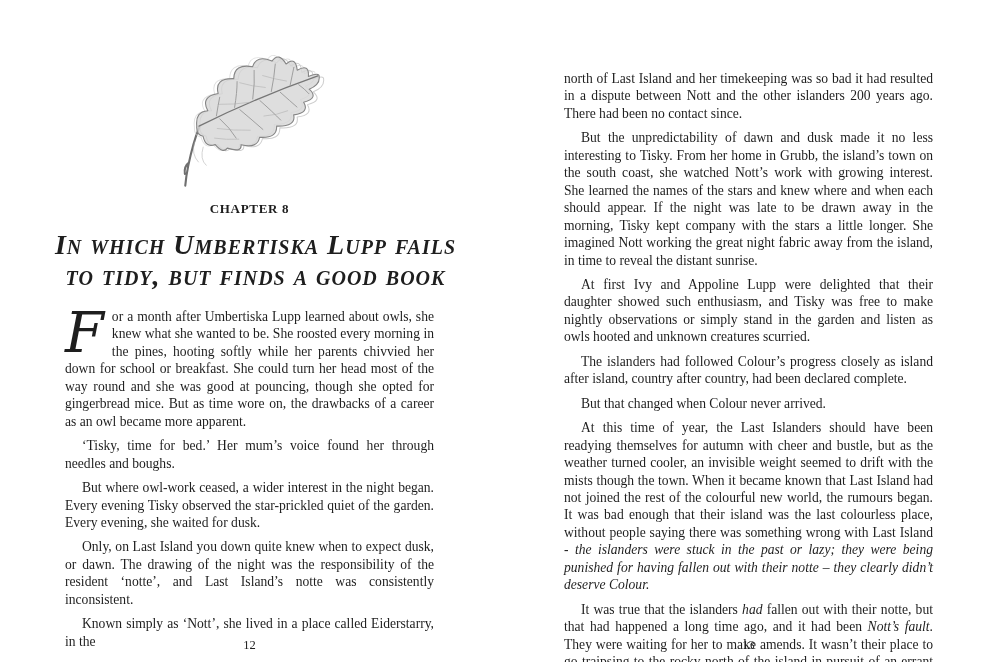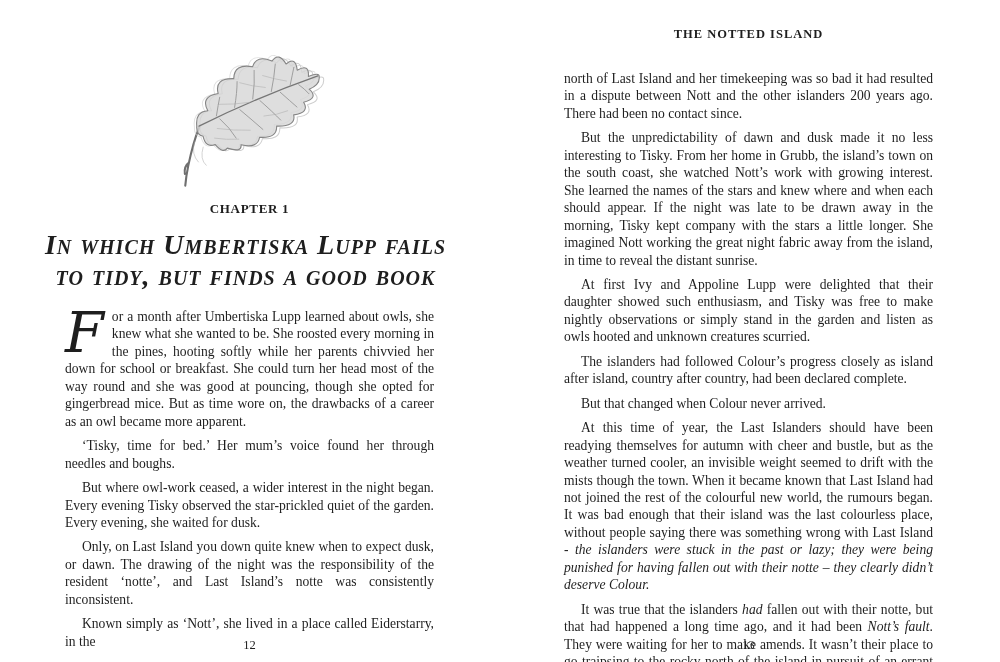--- a/index.html
+++ b/index.html
@@ -7,21 +7,21 @@
     position:relative;width:1000px;height:662px;background:#ffffff;overflow:hidden;
     font-family:"Liberation Serif","DejaVu Serif",serif;color:#1e1e1e;
   }
   .abs{position:absolute;}
   .leaf-wrap{left:158px;top:40px;width:200px;height:155px;}
   .chapter-label{
     left:58px;top:201px;width:383px;text-align:center;
     font-size:13px;font-weight:bold;letter-spacing:0.7px;
   }
   .chapter-title{
-    left:26px;top:229px;width:439px;text-align:center;
+    left:36px;top:229px;width:439px;text-align:center;
     font-style:italic;font-variant:small-caps;font-weight:600;
     font-size:28px;line-height:31px;letter-spacing:1px;
   }
   .running-header{
     left:557px;top:27px;width:383px;text-align:center;
     font-size:12.5px;font-weight:bold;letter-spacing:1px;
   }
   .body-col{
     width:383px;font-size:13.6px;line-height:17.45px;text-align:justify;
     -webkit-hyphens:none;hyphens:none;
@@ -79,38 +79,37 @@
           <path d="M94,38 Q104,46 116,52"></path>
           <path d="M118,40 Q128,48 138,54"></path>
           <path d="M104,78 Q116,82 128,82"></path>
           <path d="M30,76 Q22,86 26,96"></path>
           <path d="M36,84 Q28,94 32,102"></path>
         </g>
       </g>
     </svg>
   </div>
 
-  <div class="abs chapter-label">CHAPTER 1</div>
+  <div class="abs chapter-label">CHAPTER 8</div>
 
   <div class="abs chapter-title">
     <div>In which Umbertiska Lupp fails</div>
     <div>to tidy, but finds a good book</div>
   </div>
 
   <div class="abs body-col body-left">
       <p class="para"><span class="dropcap">F</span><span>or a month after Umbertiska Lupp learned about owls, she knew what she wanted to be. She roosted every morning in the pines, hooting softly while her parents chivvied her down for school or breakfast. She could turn her head most of the way round and she was good at pouncing, though she opted for gingerbread mice. But as time wore on, the drawbacks of a career as an owl became more apparent.</span></p>
       <p class="para indent"><span>‘Tisky, time for bed.’ Her mum’s voice found her through needles and boughs.</span></p>
       <p class="para indent"><span>But where owl-work ceased, a wider interest in the night began. Every evening Tisky observed the star-prickled quiet of the garden. Every evening, she waited for dusk.</span></p>
       <p class="para indent"><span>Only, on Last Island you down quite knew when to expect dusk, or dawn. The drawing of the night was the responsibility of the resident ‘notte’, and Last Island’s notte was consistently inconsistent.</span></p>
       <p class="para indent"><span>Known simply as ‘Nott’, she lived in a place called Eiderstarry, in the</span></p>
     </div>
 
   <div class="abs pagenum pn-left">12</div>
 
-  <div class="abs running-header">THE NOTTED ISLAND</div>
 
   <div class="abs body-col body-right">
       <p class="para"><span>north of Last Island and her timekeeping was so bad it had resulted in a dispute between Nott and the other islanders 200 years ago. There had been no contact since.</span></p>
       <p class="para indent"><span>But the unpredictability of dawn and dusk made it no less interesting to Tisky. From her home in Grubb, the island’s town on the south coast, she watched Nott’s work with growing interest. She learned the names of the stars and knew where and when each should appear. If the night was late to be drawn away in the morning, Tisky kept company with the stars a little longer. She imagined Nott working the great night fabric away from the island, in time to reveal the distant sunrise.</span></p>
       <p class="para indent"><span>At first Ivy and Appoline Lupp were delighted that their daughter showed such enthusiasm, and Tisky was free to make nightly observations or simply stand in the garden and listen as owls hooted and unknown creatures scurried.</span></p>
       <p class="para indent"><span>The islanders had followed Colour’s progress closely as island after island, country after country, had been declared complete.</span></p>
       <p class="para indent"><span>But that changed when Colour never arrived.</span></p>
       <p class="para indent"><span>At this time of year, the Last Islanders should have been readying themselves for autumn with cheer and bustle, but as the weather turned cooler, an invisible weight seemed to drift with the mists though the town. When it became known that Last Island had not joined the rest of the colourful new world, the rumours began. It was bad enough that their island was the last colourless place, without people saying there was something wrong with Last Island - </span><span class="it">the islanders were stuck in the past or lazy; they were being punished for having fallen out with their notte – they clearly didn’t deserve Colour.</span></p>
       <p class="para indent"><span>It was true that the islanders </span><span class="it">had</span><span> fallen out with their notte, but that had happened a long time ago, and it had been </span><span class="it">Nott’s fault</span><span>. They were waiting for her to make amends. It wasn’t their place to go traipsing to the rocky north of the island in pursuit of an errant night-herd.</span></p>
       <p class="para indent"><span>But while the islanders were </span><span class="it">almost</span><span> sure that Colour’s absence had nothing to do with them, everyone agreed there was no harm in bettering</span></p>

